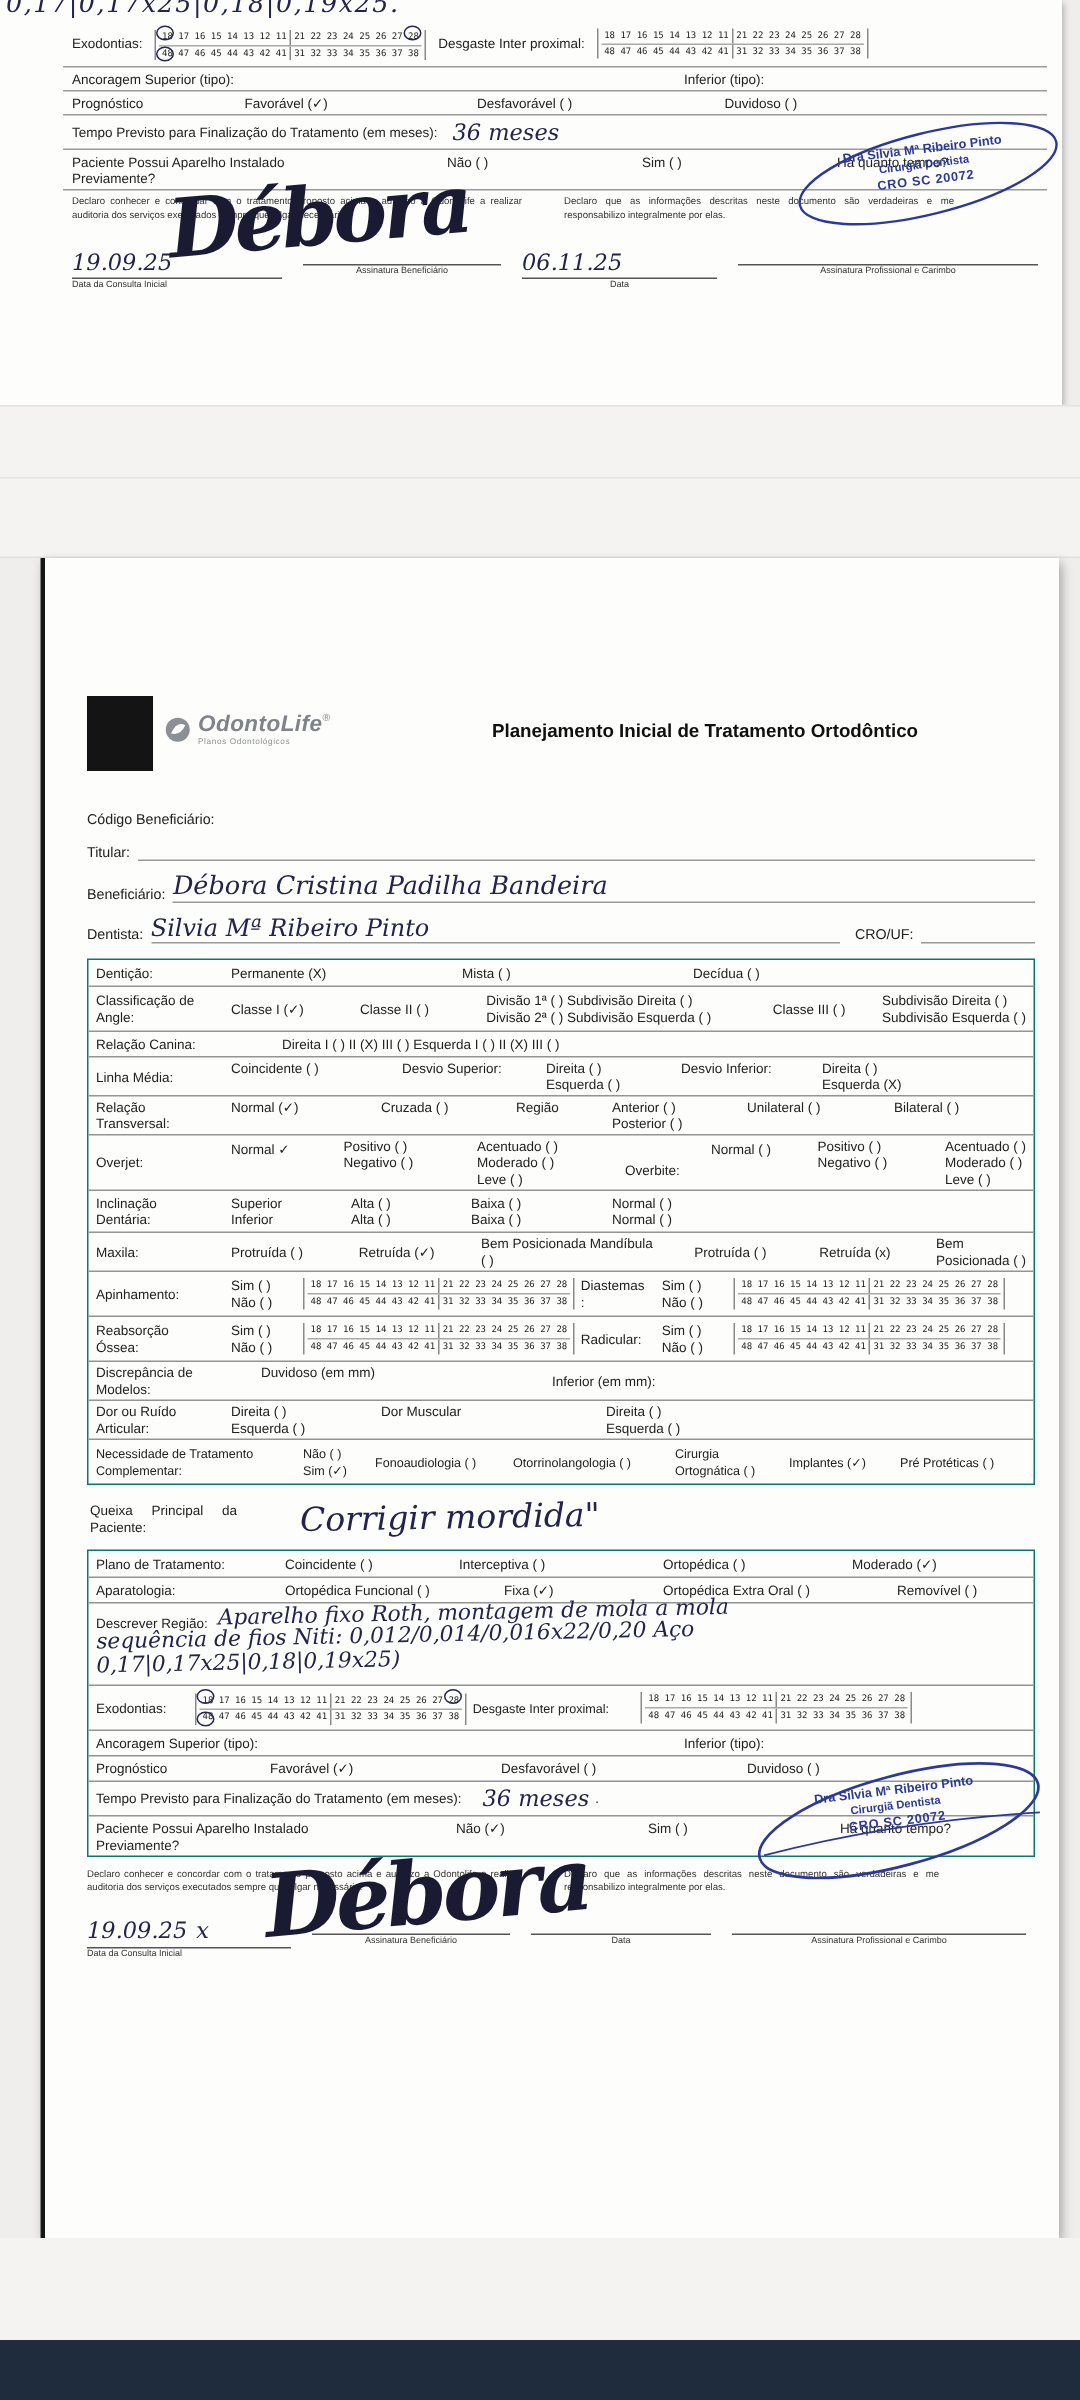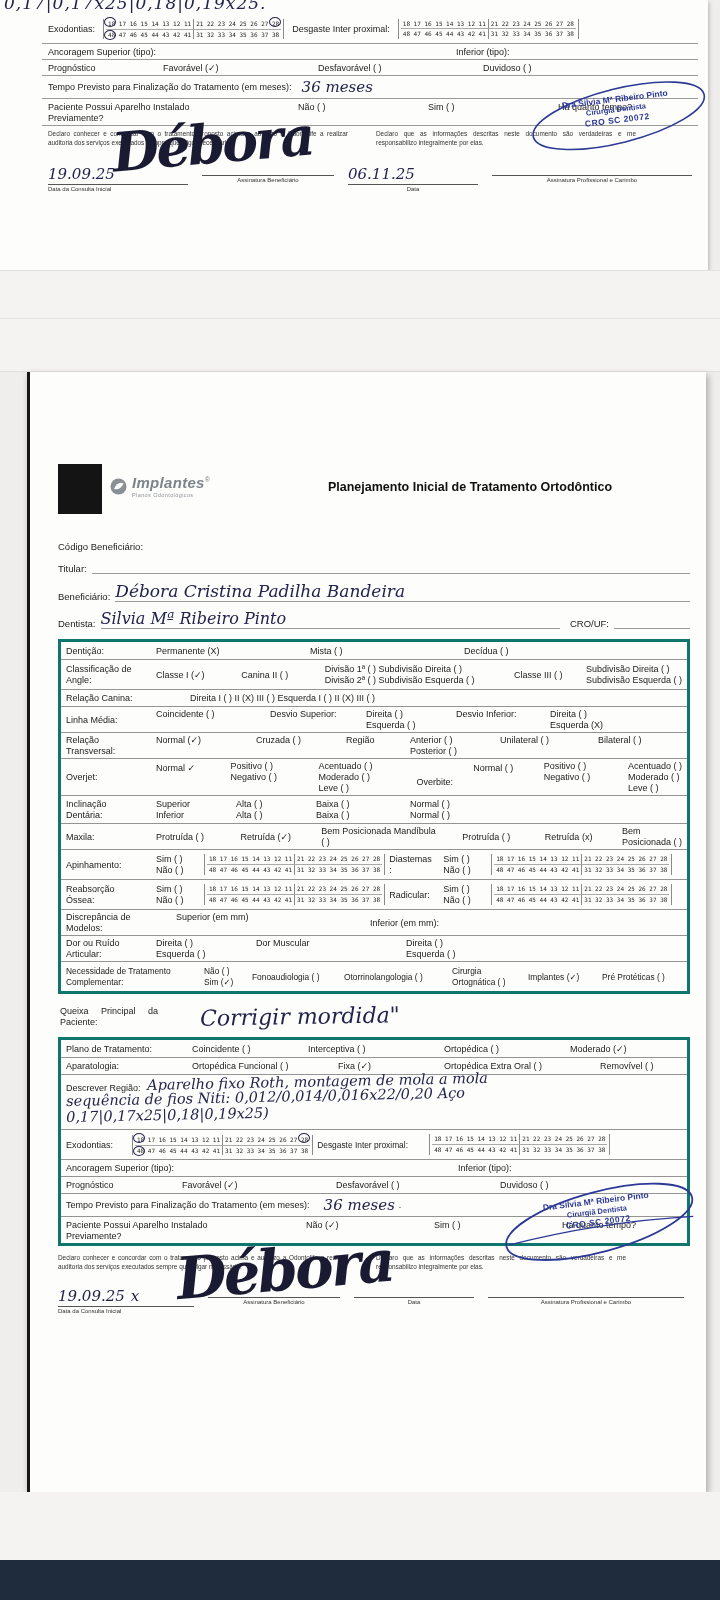--- a/index.html
+++ b/index.html
@@ -64,21 +64,21 @@
   .fields{margin-top:74px}
   .field{display:flex;align-items:flex-end;font-size:9.5px;margin-bottom:7px}
   .fl{flex:none;padding-right:5px;white-space:nowrap}
   .uline{flex:1;border-bottom:1px solid #9a9a9a;min-height:15px;display:flex;align-items:flex-end;overflow:hidden}
   .uline-short{flex:0 0 76px;border-bottom:1px solid #9a9a9a;min-height:15px}
   .hw-code{font-size:15px;letter-spacing:2.5px;white-space:nowrap}
   .hw-name{font-size:17px;white-space:nowrap}
   .hw-dent{font-size:16px;white-space:nowrap}
 
   
-  .tbl{border:3px solid #0f766e;margin-top:10px}
+  .tbl{border:1px solid #0f766e;margin-top:10px}
   .r{display:flex;align-items:center;gap:4px;padding:2px 5px;border-top:1px solid #949494;font-size:9px;min-height:17px}
   .r:first-child{border-top:0}
   .r span{white-space:nowrap}
   .stk{display:flex;flex-direction:column;gap:1px;justify-content:center}
   .pre{white-space:pre}
   .lblc{flex:none}
   .queixa{display:flex;align-items:center;gap:14px;margin:10px 0 8px 2px}
   .queixa .ql{font-size:9px}
   .hw-queixa{font-size:22px;white-space:nowrap;transform:rotate(-1deg)}
   .tec-row{border-top:1px solid #949494;padding:2px 5px 4px 5px;font-size:9px;position:relative}
@@ -194,21 +194,21 @@
 
   <section class="page page-main">
 
     <div class="blacktab"></div>
     <div class="brand">
       <svg width="17" height="17">
         <circle cx="8.5" cy="8.5" r="8" fill="#8a9094"></circle>
         <path d="M4 11 Q8 2.5 13.5 5.5 Q10.5 12.5 4 11" fill="#fff"></path>
       </svg>
       <div class="brand-col">
-        <span><span class="brand-name">Implantes</span><span class="brand-reg">®</span></span>
+        <span><span class="brand-name">OdontoLife</span><span class="brand-reg">®</span></span>
         <span class="brand-sub">Planos Odontológicos</span>
       </div>
     </div>
     <h1 class="title">Planejamento Inicial de Tratamento Ortodôntico</h1>
 
     <div class="fields">
       <div class="field">
         <span class="fl">Código Beneficiário:</span>
       </div>
       <div class="field">
@@ -239,21 +239,21 @@
         <span style="width:150px">Mista (  )</span>
         <span>Decídua (  )</span>
       </div>
 
       <div class="r" style="min-height:30px">
         <span class="lblc stk" style="width:86px">
             <span>Classificação de</span>
             <span>Angle:</span>
           </span>
         <span style="width:86px">Classe I (✓)</span>
-        <span style="width:84px">Canina II (  )</span>
+        <span style="width:84px">Classe II (  )</span>
         <span class="stk" style="width:196px">
             <span class="pre">Divisão 1ª (  )  Subdivisão Direita (  )</span>
             <span class="pre">Divisão 2ª (  )  Subdivisão Esquerda (  )</span>
           </span>
         <span style="width:72px">Classe III (  )</span>
         <span class="stk">
             <span>Subdivisão Direita (  )</span>
             <span>Subdivisão Esquerda (  )</span>
           </span>
       </div>
@@ -428,21 +428,21 @@
               <span class="th">31 32 33 34 35 36 37 38</span>
             </span>
         </span>
       </div>
 
       <div class="r" style="min-height:22px">
         <span class="lblc stk" style="width:106px">
             <span>Discrepância de</span>
             <span>Modelos:</span>
           </span>
-        <span style="width:190px;align-self:flex-start">Superior (em mm)</span>
+        <span style="width:190px;align-self:flex-start">Duvidoso (em mm)</span>
         <span>Inferior (em mm):</span>
       </div>
 
       <div class="r" style="min-height:26px">
         <span class="lblc stk" style="width:86px">
             <span>Dor ou Ruído</span>
             <span>Articular:</span>
           </span>
         <span class="stk" style="width:96px">
             <span>Direita (  )</span>

